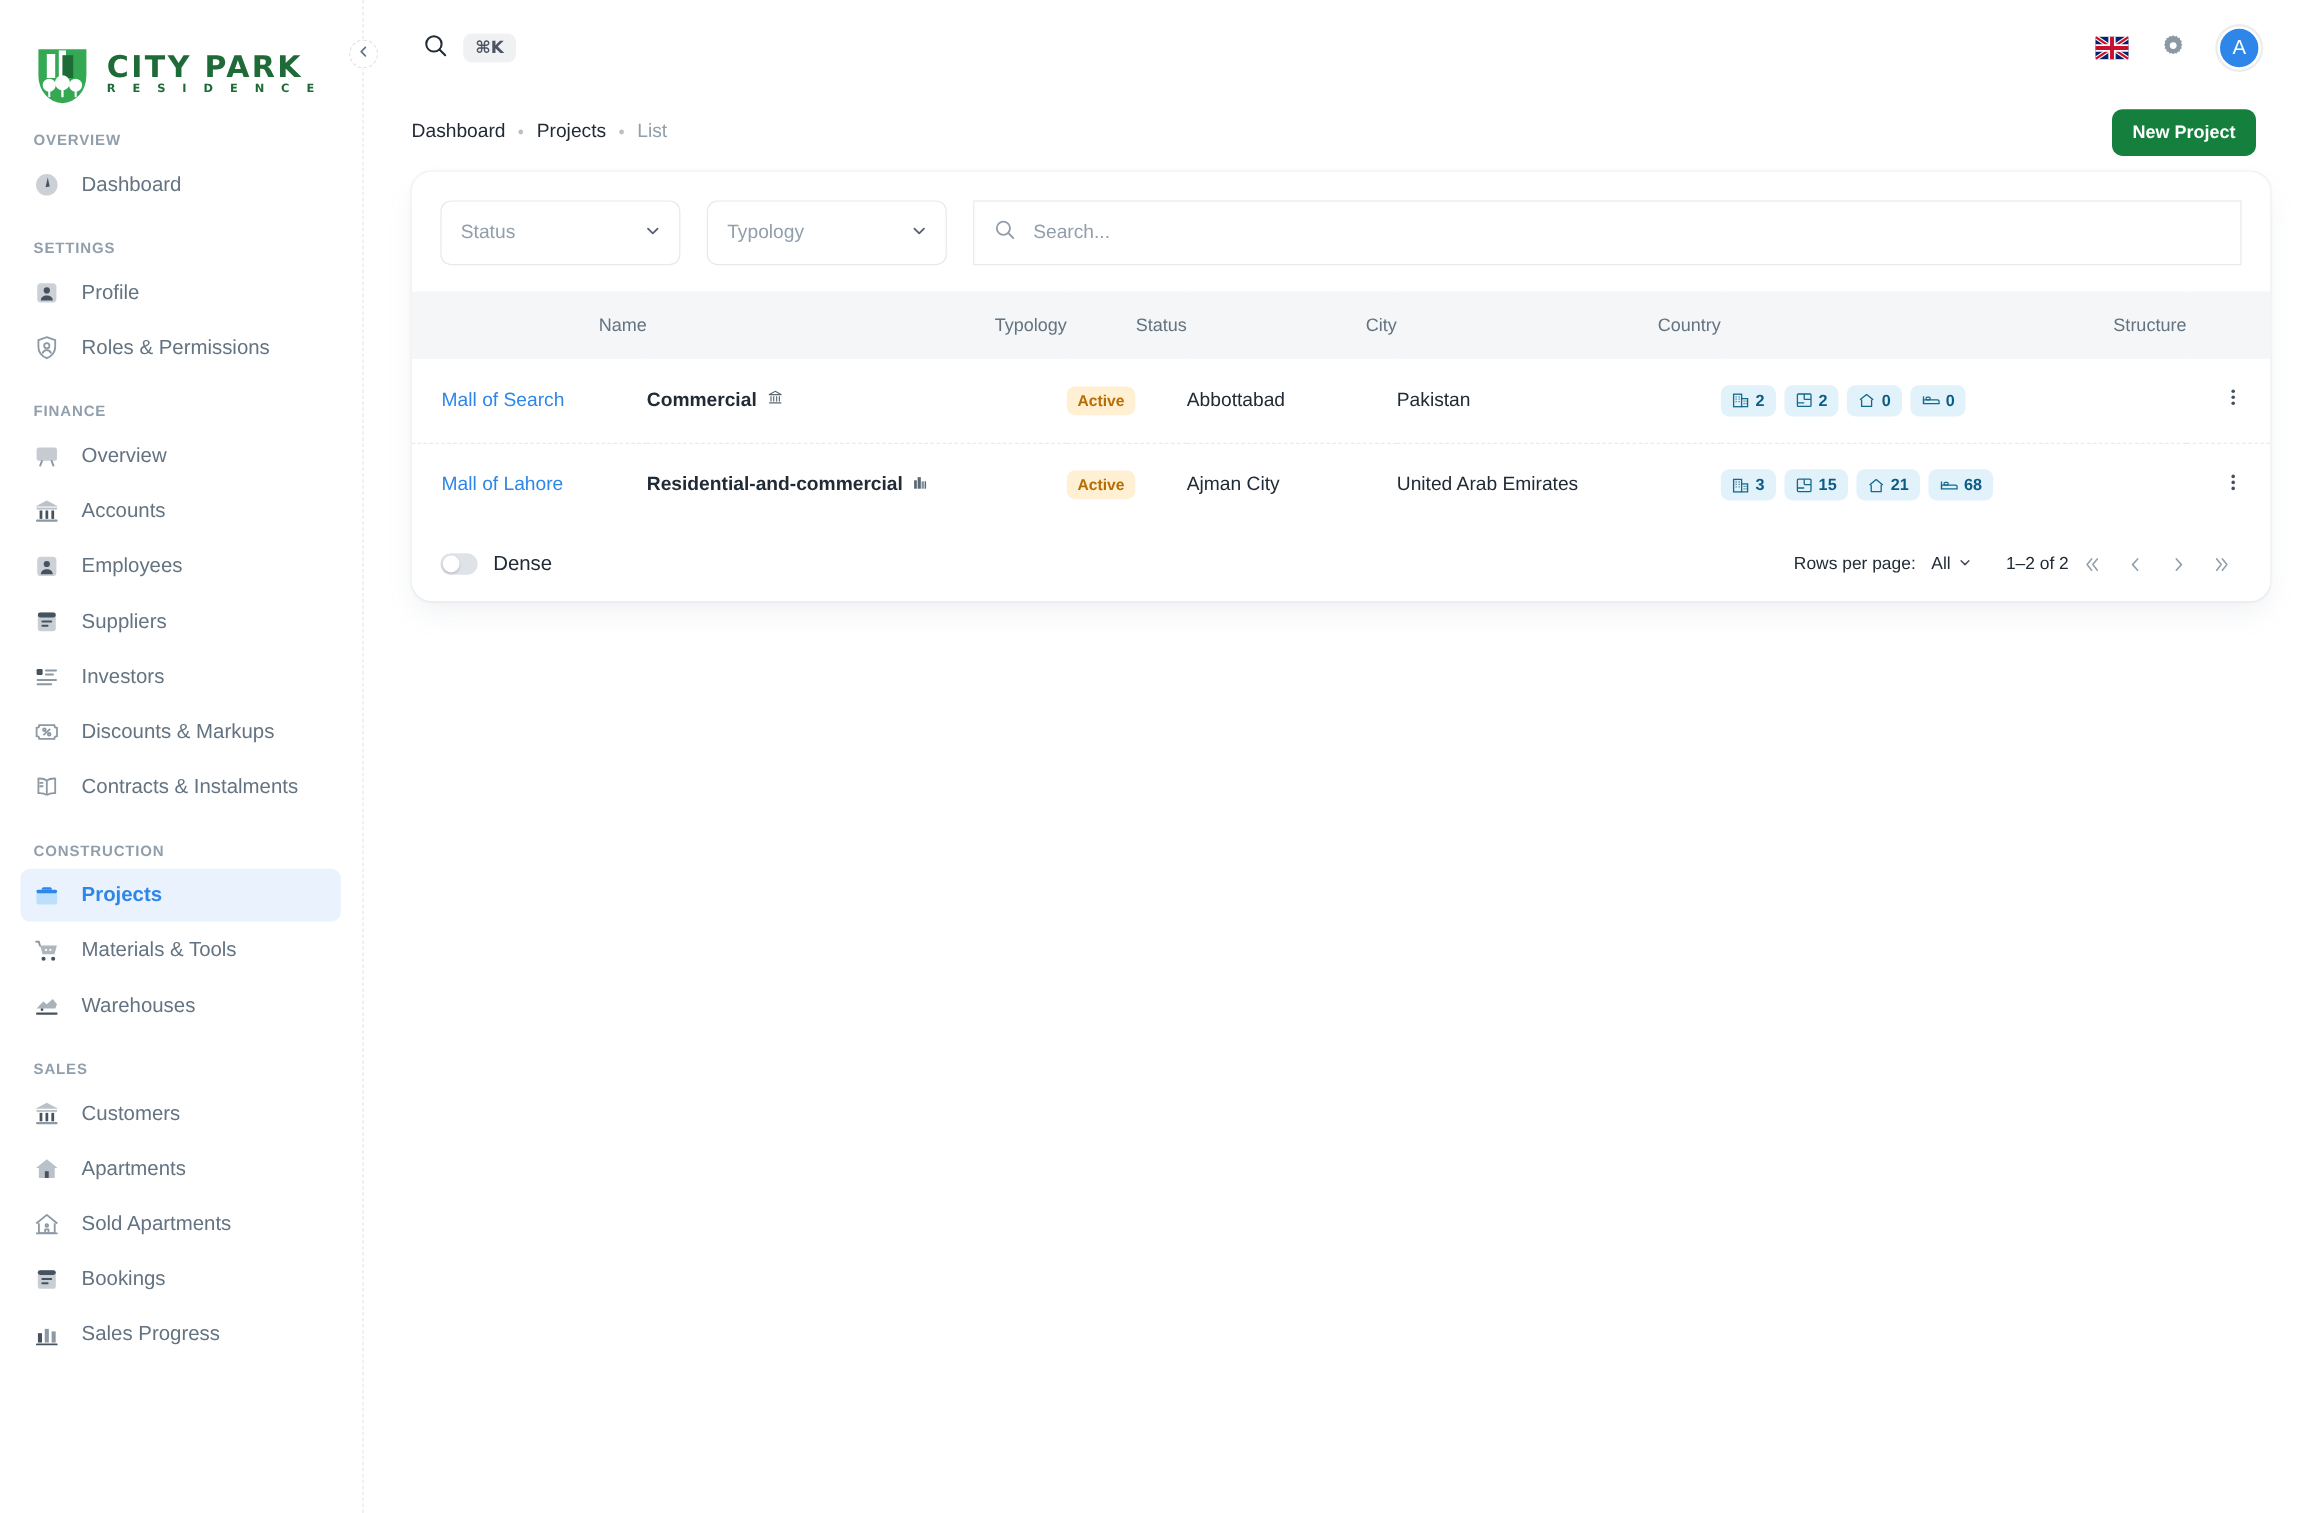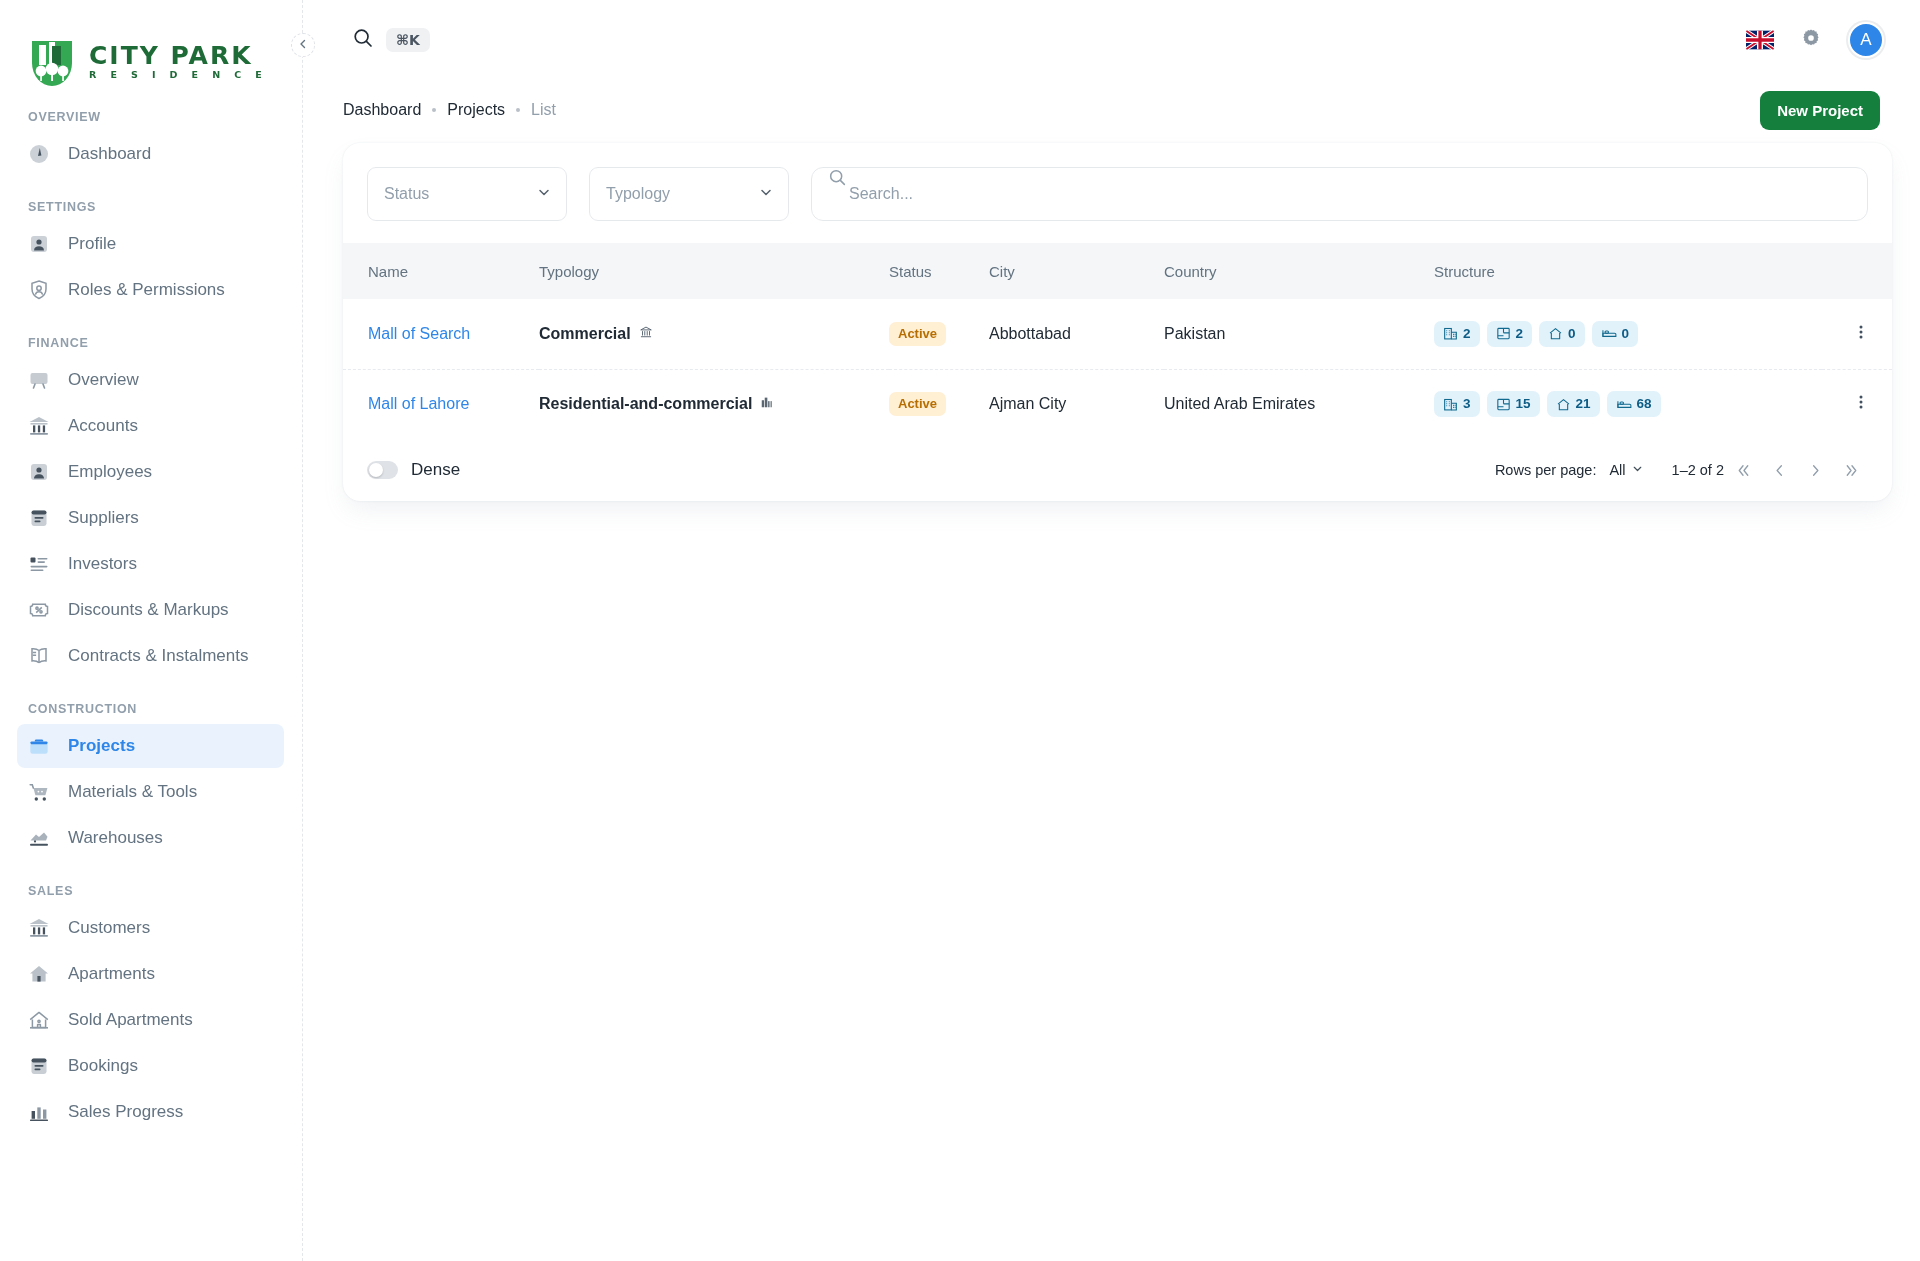--- a/index.html
+++ b/index.html
@@ -153,38 +153,39 @@
     border-radius: 9px;
     display: flex; align-items: center;
     padding: 0 14px 0 16px;
     color: #919eab; font-size: 16px;
     cursor: pointer;
   }
   .select-box .chev { margin-left: auto; }
   #search-box {
     flex: 1 1 auto; height: 54px;
     border: 1px solid #e6e9ec;
-    border-radius: 12px;
-    display: flex; 
+    border-radius: 0;
+    display: flex; align-items: center;
+    gap: 12px;
     padding: 0 16px;
   }
   #search-input {
     border: none; outline: none;
     flex: 1 1 auto;
     font-size: 16px; color: #212b36;
     font-family: "Liberation Sans", sans-serif;
     background: transparent;
   }
   #search-input::placeholder { color: #919eab; }
 
   
   table { width: 100%; border-collapse: collapse; }
   thead tr { background: #f4f6f8; height: 56px; }
   thead th {
-    text-align: left;
+    text-align: right;
     font-size: 15px; font-weight: normal;
     color: #637381;
     padding: 0;
   }
   tbody tr { height: 70px; }
   tbody tr + tr td { border-top: 1px dashed #e7eaee; }
   tbody td { font-size: 16px; padding: 0; vertical-align: middle; }
   .c-name  { width: 196px; padding-left: 25px !important; }
   .c-typ   { width: 350px; }
   .c-stat  { width: 100px; }

